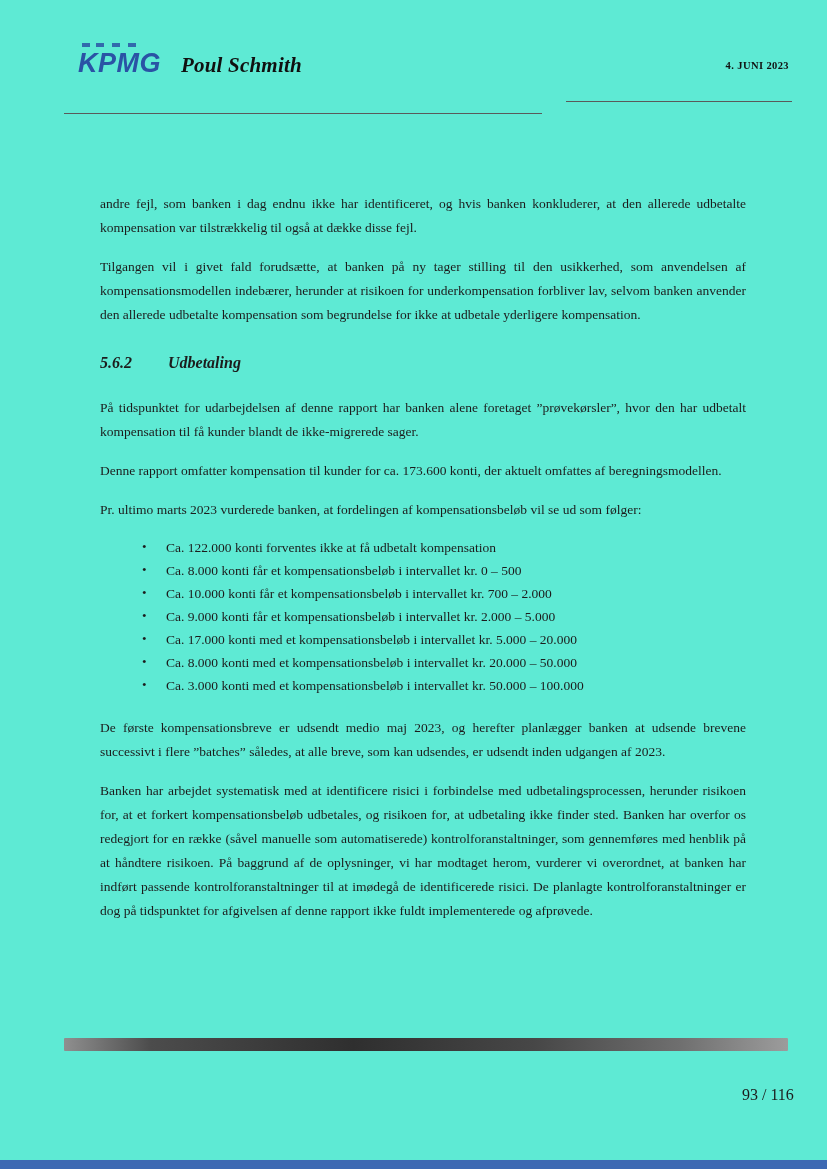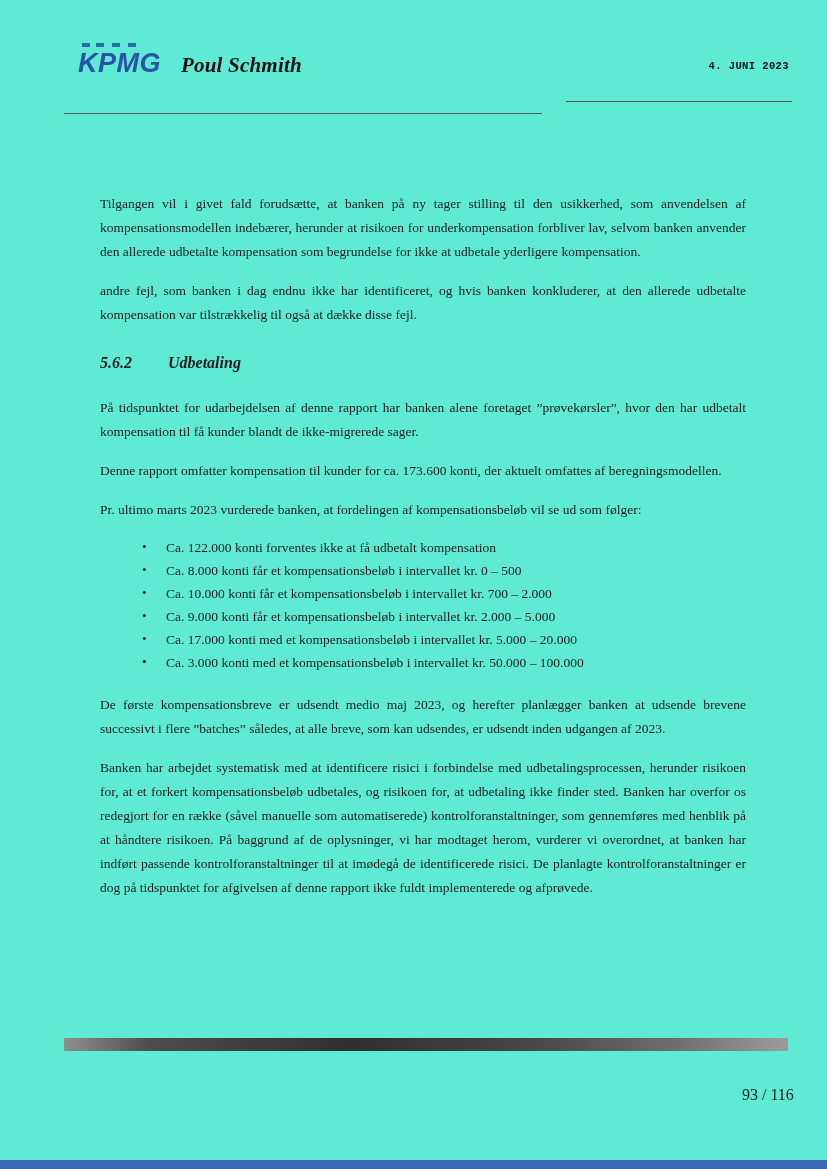--- a/index.html
+++ b/index.html
@@ -60,21 +60,21 @@
   }
   .poul-schmith {
     font-family: "Liberation Serif", serif;
     font-weight: 700;
     font-size: 21px;
     color: #101010;
     letter-spacing: 0.2px;
     font-style: italic;
   }
   .doc-date {
-    font-family: Liberation Mono, monospace;
+    font-family: Liberation Serif, serif;
     font-size: 10.5px;
     font-weight: 700;
     letter-spacing: 0.4px;
     color: #111111;
     margin-top: 10px;
     margin-left: 40px;
   }
   .rule {
     position: absolute;
     height: 1px;
@@ -162,22 +162,22 @@
       <span class="kpmg-logo">KPMG</span>
       <span class="poul-schmith">Poul Schmith</span>
     </div>
     <div class="doc-date">4. JUNI 2023</div>
   </div>
 
   <div class="rule rule-left"></div>
   <div class="rule rule-right"></div>
 
   <div class="content">
+    <p>andre fejl, som banken i dag endnu ikke har identificeret, og hvis banken konkluderer, at den allerede udbetalte kompensation var tilstrækkelig til også at dække disse fejl.</p>
     <p>Tilgangen vil i givet fald forudsætte, at banken på ny tager stilling til den usikkerhed, som anvendelsen af kompensationsmodellen indebærer, herunder at risikoen for underkompensation forbliver lav, selvom banken anvender den allerede udbetalte kompensation som begrundelse for ikke at udbetale yderligere kompensation.</p>
-    <p>andre fejl, som banken i dag endnu ikke har identificeret, og hvis banken konkluderer, at den allerede udbetalte kompensation var tilstrækkelig til også at dække disse fejl.</p>
 
     <div class="section-heading">
       <span>5.6.2</span>
       <span>Udbetaling</span>
     </div>
 
     <p>På tidspunktet for udarbejdelsen af denne rapport har banken alene foretaget ”prøvekørsler”, hvor den har udbetalt kompensation til få kunder blandt de ikke-migrerede sager.</p>
     <p>Denne rapport omfatter kompensation til kunder for ca. 173.600 konti, der aktuelt omfattes af beregningsmodellen.</p>
     <p>Pr. ultimo marts 2023 vurderede banken, at fordelingen af kompensationsbeløb vil se ud som følger:</p>
 
@@ -197,20 +197,21 @@
       <li>
         <span class="bullet-dot">•</span>
         <span>Ca. 9.000 konti får et kompensationsbeløb i intervallet kr. 2.000 – 5.000</span>
       </li>
       <li>
         <span class="bullet-dot">•</span>
         <span>Ca. 17.000 konti med et kompensationsbeløb i intervallet kr. 5.000 – 20.000</span>
       </li>
       <li>
         <span class="bullet-dot">•</span>
+        <span>Ca. 8.000 konti med et kompensationsbeløb i intervallet kr. 20.000 – 50.000</span>
       </li>
       <li>
         <span class="bullet-dot">•</span>
         <span>Ca. 3.000 konti med et kompensationsbeløb i intervallet kr. 50.000 – 100.000</span>
       </li>
     </ul>
 
     <p>De første kompensationsbreve er udsendt medio maj 2023, og herefter planlægger banken at udsende brevene successivt i flere ”batches” således, at alle breve, som kan udsendes, er udsendt inden udgangen af 2023.</p>
     <p>Banken har arbejdet systematisk med at identificere risici i forbindelse med udbetalingsprocessen, herunder risikoen for, at et forkert kompensationsbeløb udbetales, og risikoen for, at udbetaling ikke finder sted. Banken har overfor os redegjort for en række (såvel manuelle som automatiserede) kontrolforanstaltninger, som gennemføres med henblik på at håndtere risikoen. På baggrund af de oplysninger, vi har modtaget herom, vurderer vi overordnet, at banken har indført passende kontrolforanstaltninger til at imødegå de identificerede risici. De planlagte kontrolforanstaltninger er dog på tidspunktet for afgivelsen af denne rapport ikke fuldt implementerede og afprøvede.</p>
   </div>

